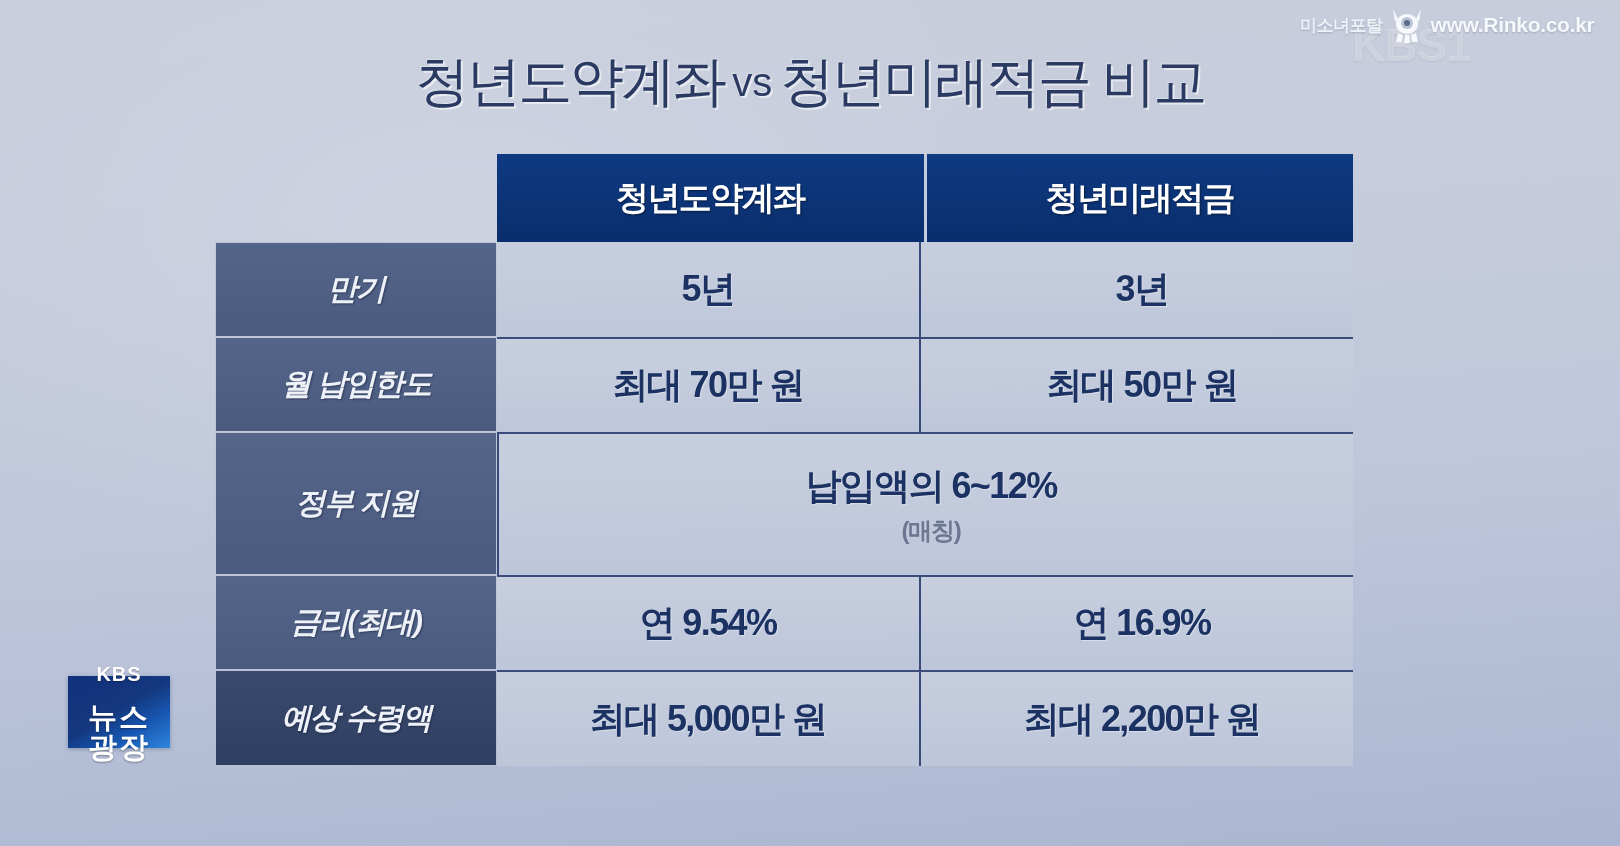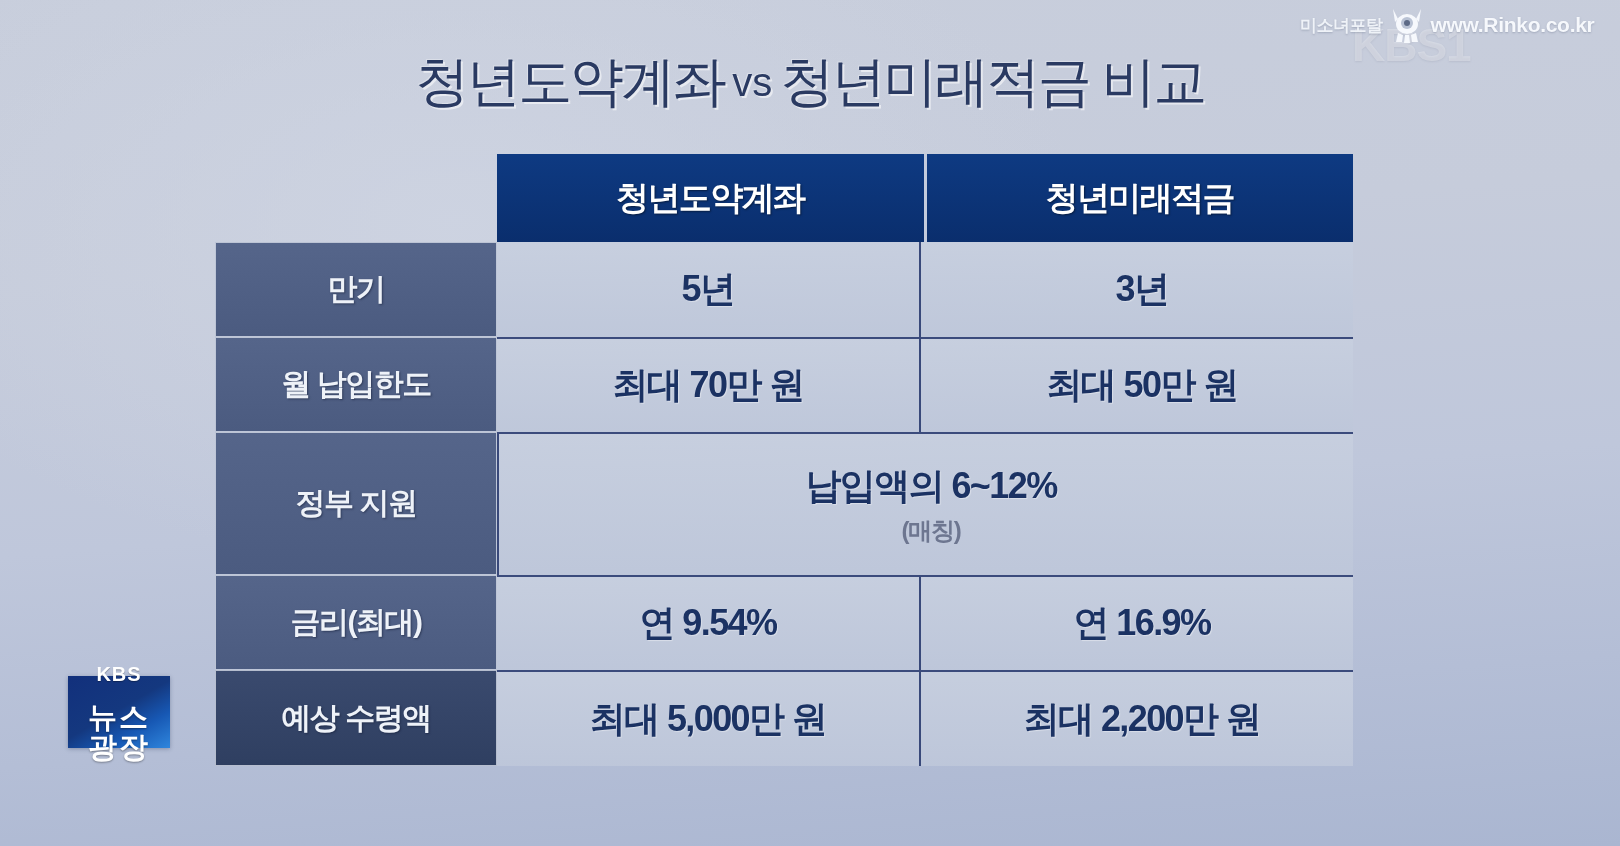--- a/index.html
+++ b/index.html
@@ -68,20 +68,21 @@
   .trow { display:flex; align-items:stretch; }
 
   .lbl {
     width:282px; flex:0 0 282px;
     display:flex; align-items:center; justify-content:center;
     color:#eef2f8;
     font-size:30px; font-weight:bold; letter-spacing:-1.5px;
     text-shadow:1px 1px 2px rgba(20,30,55,0.55);
     border:1px solid rgba(225,231,242,0.75);
     background:linear-gradient(180deg,#55658a 0%,#4b5b80 100%);
+    font-style:italic;
   }
   .lbl.dark { background:linear-gradient(180deg,#3a4a6e 0%,#2f3f61 100%); }
   .lbl.spacer {
     background:transparent; border:none; box-shadow:none; text-shadow:none;
   }
 
   .cells { flex:1; display:flex; }
   .cell {
     flex:1; position:relative;
     display:flex; flex-direction:column;

